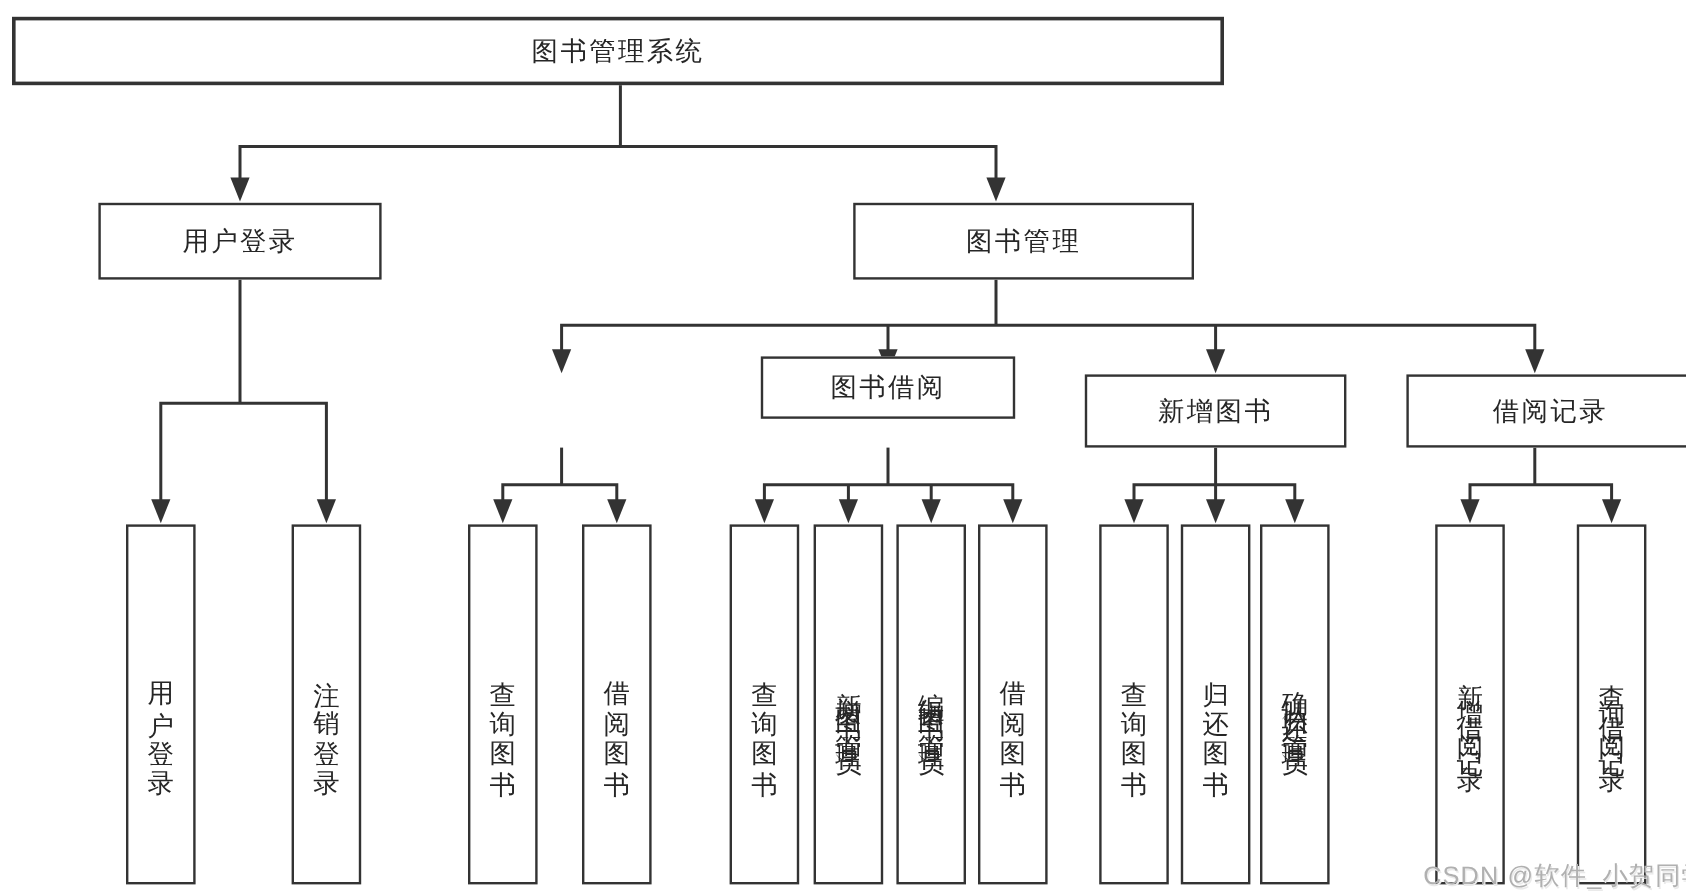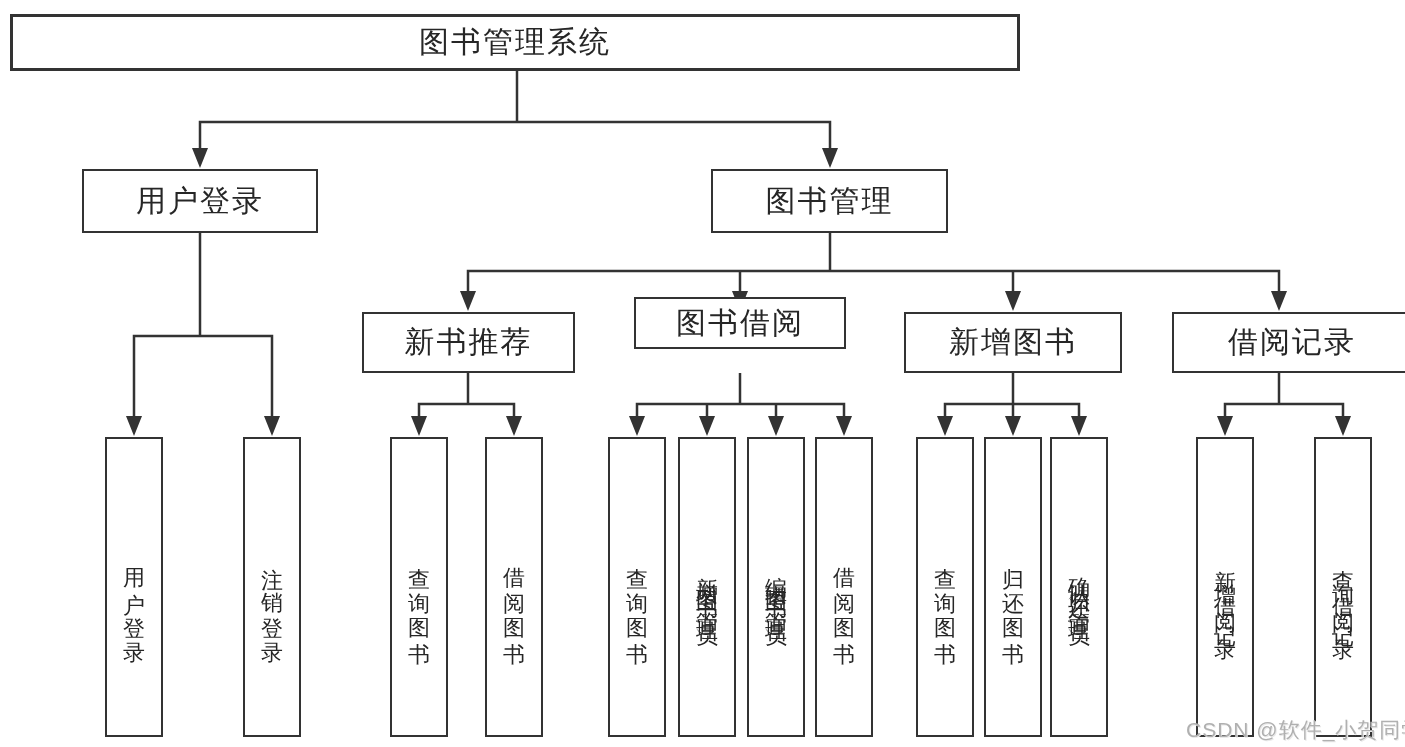--- a/index.html
+++ b/index.html
@@ -20,21 +20,21 @@
     background:#ffffff;
     border:2.5px solid #333333;
     box-sizing:border-box;
     display:flex;
     align-items:center;
     justify-content:center;
     color:#262626;
   }
   .node.root { border-width:3px; }
   .node .label {
-    font-size:30px;
+    font-size:22px;
     letter-spacing:2px;
     white-space:nowrap;
   }
   
   .node.v .label {
     writing-mode:vertical-rl;
     font-size:22px;
     letter-spacing:0;
   }
   .node.v .label.len4 { letter-spacing:25px; margin-bottom:-25px; }
@@ -118,27 +118,24 @@
     </g>
   </svg>
 
   <div class="node root" style="left:10px;top:14px;width:1010px;height:57px">
     <span class="label">图书管理系统</span>
   </div>
 
   <div class="node" style="left:82px;top:169px;width:236px;height:64px">
     <span class="label">用户登录</span>
   </div>
-  <div class="node" style="left:711px;top:169px;width:237px;height:64px">
+  <div class="node" style="left:711px;top:169px;width:284px;height:64px">
     <span class="label">图书管理</span>
   </div>
 
-  <div class="node" style="left:362px;top:312px;width:213px;height:61px">
-    <span class="label">新书推荐</span>
-  </div>
   <div class="node" style="left:634px;top:297px;width:212px;height:52px">
     <span class="label">图书借阅</span>
   </div>
   <div class="node" style="left:904px;top:312px;width:218px;height:61px">
     <span class="label">新增图书</span>
   </div>
   <div class="node" style="left:1172px;top:312px;width:240px;height:61px">
     <span class="label">借阅记录</span>
   </div>
 

